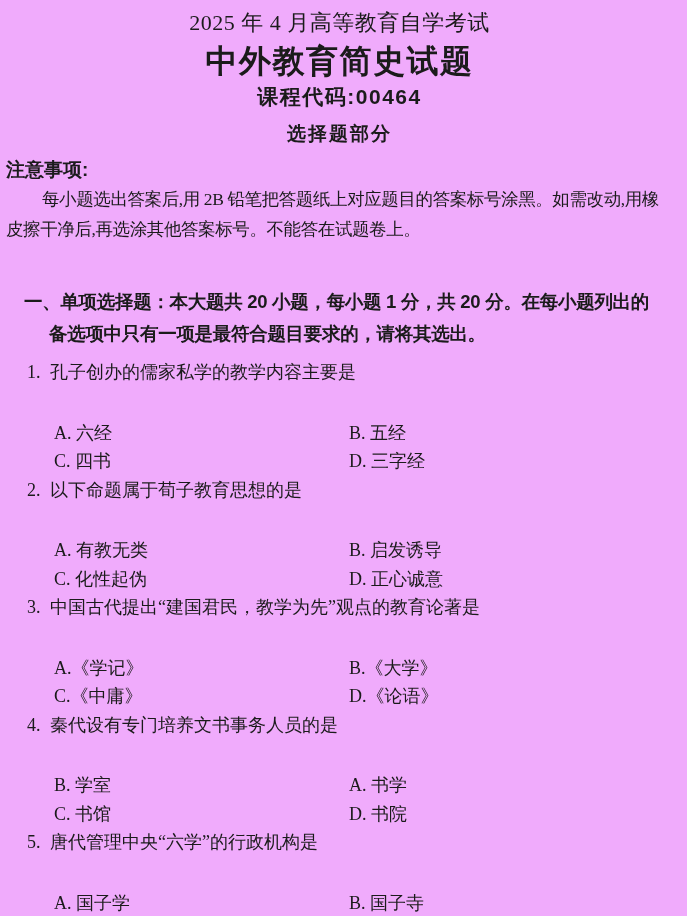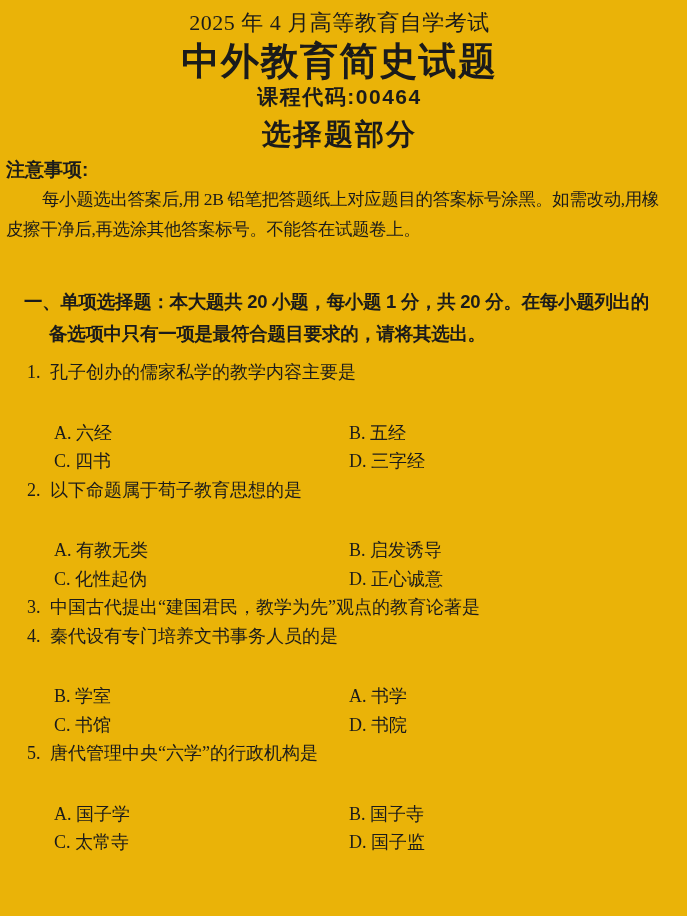--- a/index.html
+++ b/index.html
@@ -2,49 +2,49 @@
 <html><head>
 <meta charset="utf-8">
 <style>
   * { margin:0; padding:0; box-sizing:border-box; }
   html,body { background:#ffffff; }
   body {
     width:687px; height:916px; overflow:hidden;
     color:#1b1b1b;
     font-family:"Liberation Serif","DejaVu Serif",serif;
   }
-  .page { width:687px; height:916px; padding:4px 12px 0 4px; background:#eab308; }
+  .page { width:687px; height:916px; padding:4px 12px 0 4px; background:#f0abfc; }
 
   .serif { font-family:"Liberation Serif","DejaVu Serif",serif; }
   .hei   { font-family:"Liberation Sans","DejaVu Sans",sans-serif; font-weight:700; }
 
   .session-title {
     margin-top:4px; text-align:center;
     font-size:22px; line-height:30px; font-weight:400;
     letter-spacing:0.5px;
   }
   .paper-title {
     margin-top:2px; text-align:center;
-    font-size:38px; line-height:42px; letter-spacing:1.5px;
+    font-size:32px; line-height:42px; letter-spacing:1.5px;
   }
   .course-code {
     margin-top:2px; text-align:center;
     font-size:21px; line-height:25px; letter-spacing:1.5px;
   }
 
   .instructions { margin-top:22px; }
   .inst {
     font-size:17.5px; line-height:30px;
     text-indent:37px; letter-spacing:-0.2px;
     padding-right:2px;
   }
 
   .section-title {
     margin-top:10px; text-align:center;
-    font-size:29px; line-height:30px; letter-spacing:2px;
+    font-size:19px; line-height:30px; letter-spacing:2px;
   }
 
   .notice-label { margin-top:8px; font-size:19px; line-height:25px; padding-left:2px; }
   .notice-text {
     margin-top:2px; font-size:17.5px; line-height:30px;
     text-indent:36px; letter-spacing:-0.4px; padding-left:2px; padding-right:2px;
   }
 
   .mcq-heading {
     margin-top:42px;
@@ -108,20 +108,26 @@
         <span class="opt">C. 化性起伪</span>
         <span class="opt">D. 正心诚意</span>
       </div>
     </div>
 
     <div class="question">
       <div class="q-line">
         <span class="qnum">3.</span>
         <span class="qtext">中国古代提出“建国君民，教学为先”观点的教育论著是</span>
       </div>
+      <div class="options">
+        <span class="opt">A.《学记》</span>
+        <span class="opt">B.《大学》</span>
+        <span class="opt">C.《中庸》</span>
+        <span class="opt">D.《论语》</span>
+      </div>
     </div>
 
     <div class="question">
       <div class="q-line">
         <span class="qnum">4.</span>
         <span class="qtext">秦代设有专门培养文书事务人员的是</span>
       </div>
       <div class="options">
         <span class="opt">B. 学室</span>
         <span class="opt">A. 书学</span>

